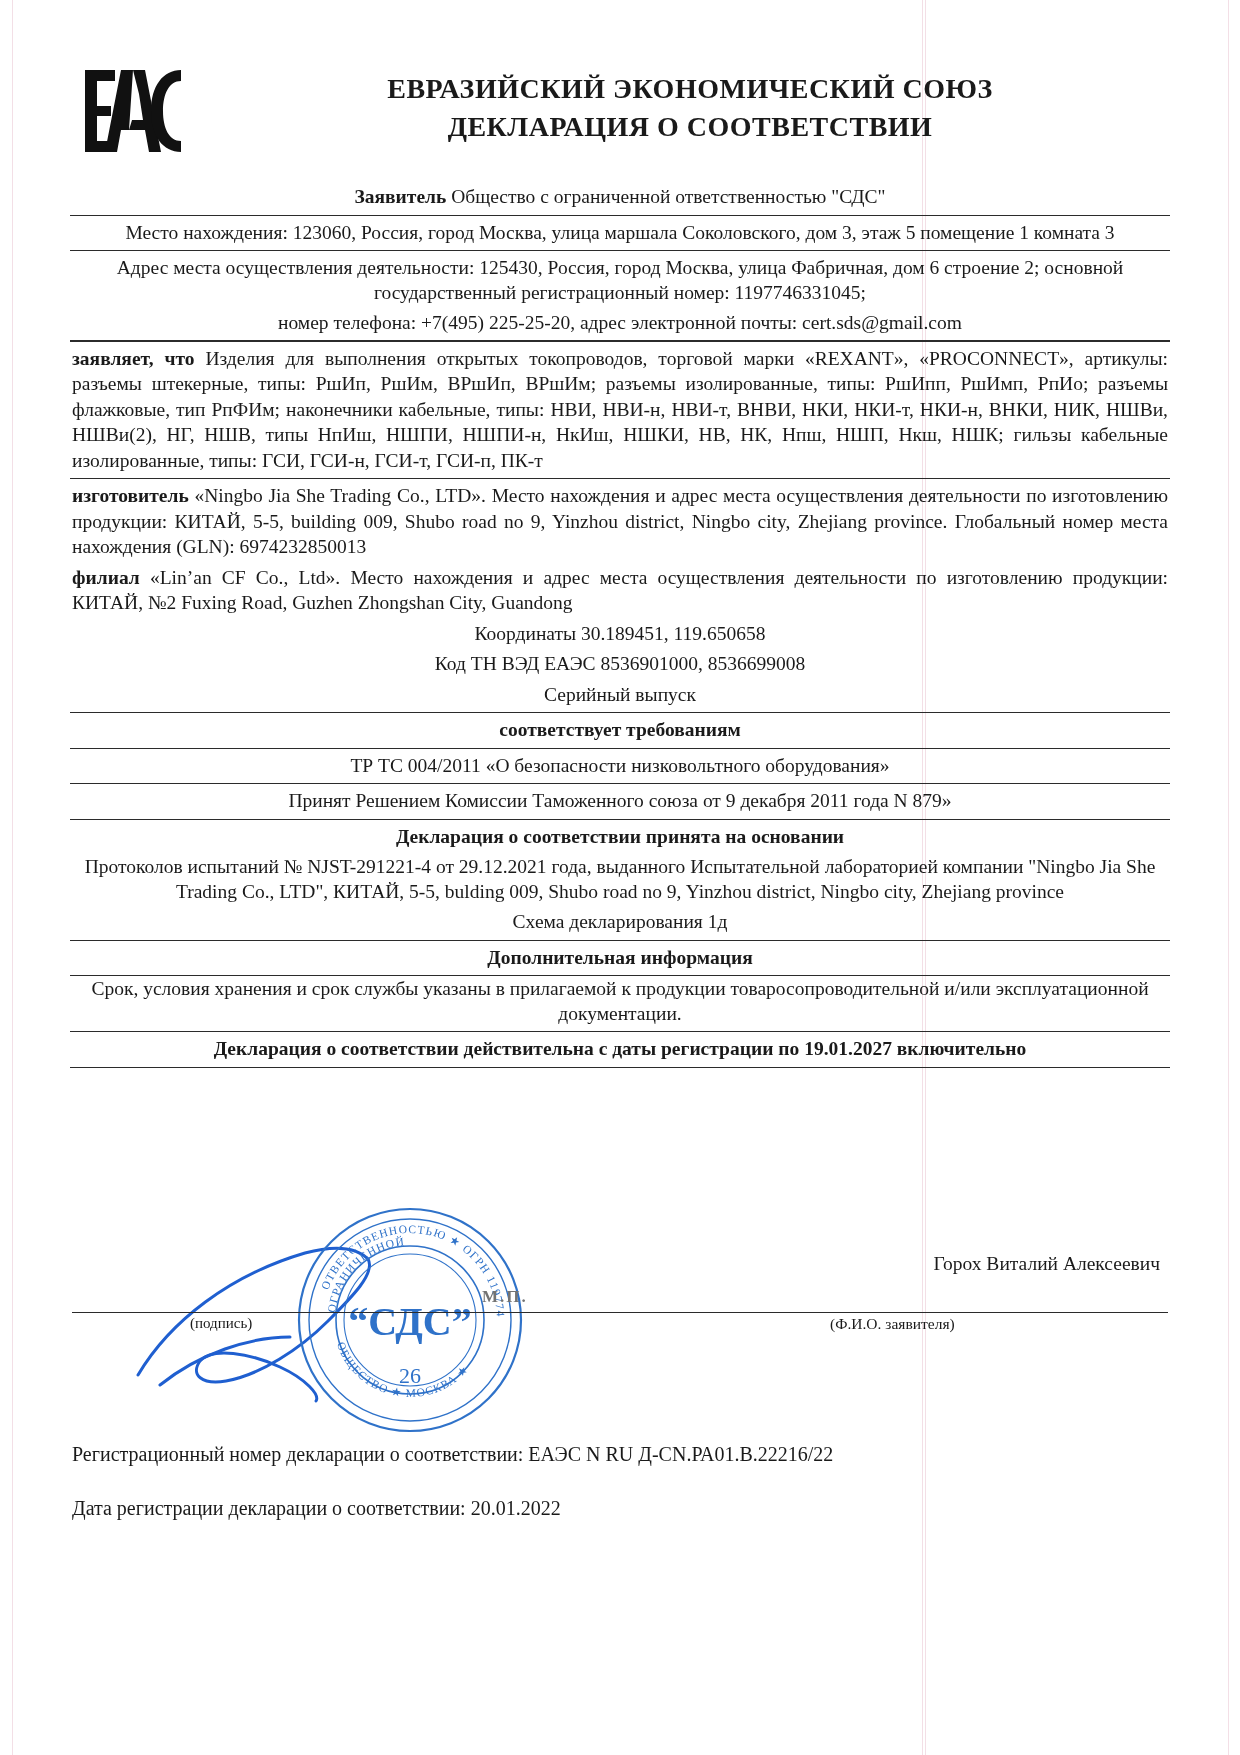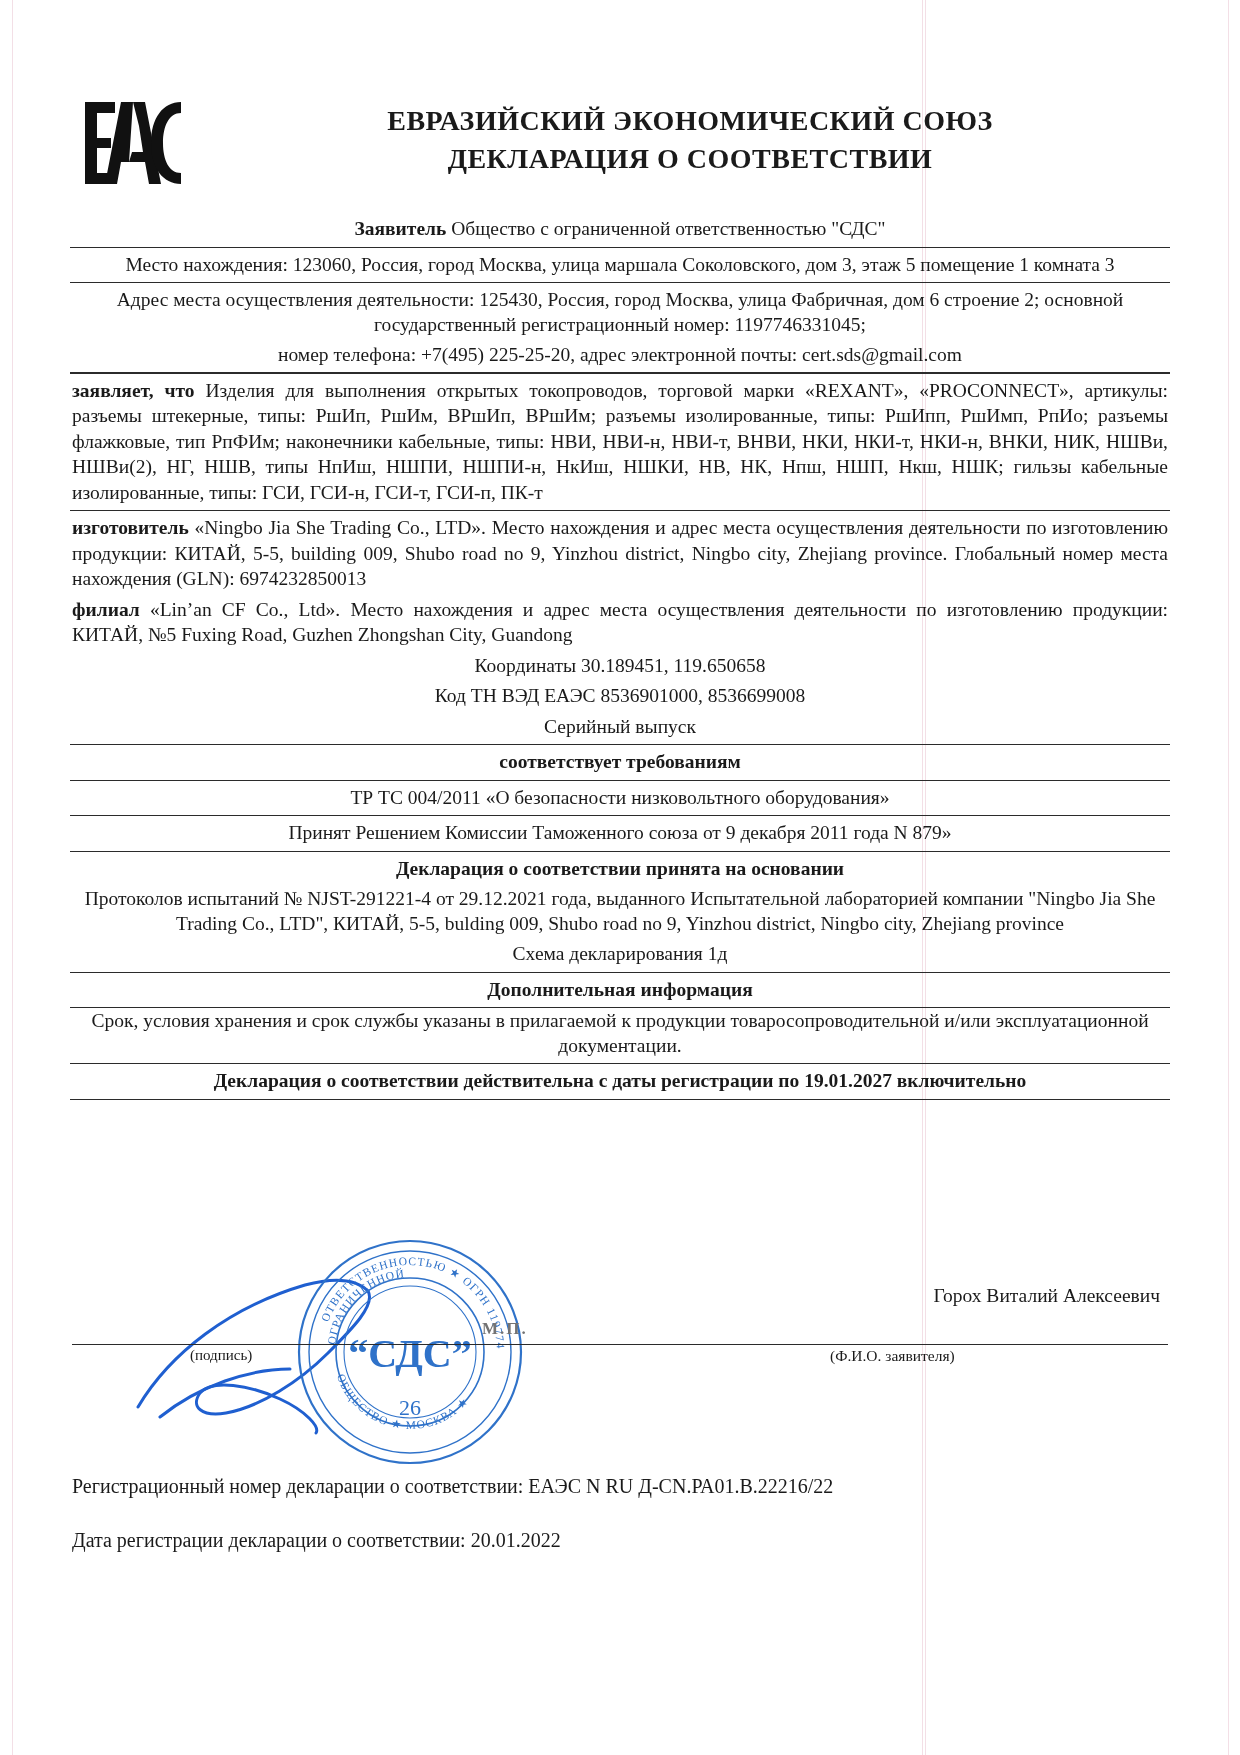--- a/index.html
+++ b/index.html
@@ -28,21 +28,20 @@
   .scanline.a { left: 12px; }
   .scanline.b { left: 922px; }
   .scanline.c { left: 925px; }
   .scanline.d { left: 1228px; }
 
   .page {
     position: absolute;
     left: 0; top: 0;
     width: 1240px;
     height: 1488px;
-    margin-top: 32px;
   }
 
   
   .header {
     position: absolute;
     left: 70px;
     top: 60px;
     width: 1100px;
     height: 110px;
   }
@@ -219,21 +218,21 @@
       <span>Изделия для выполнения открытых токопроводов, торговой марки «REXANT», «PROCONNECT», артикулы: разъемы штекерные, типы: РшИп, РшИм, ВРшИп, ВРшИм; разъемы изолированные, типы: РшИпп, РшИмп, РпИо; разъемы флажковые, тип РпФИм; наконечники кабельные, типы: НВИ, НВИ-н, НВИ-т, ВНВИ, НКИ, НКИ-т, НКИ-н, ВНКИ, НИК, НШВи, НШВи(2), НГ, НШВ, типы НпИш, НШПИ, НШПИ-н, НкИш, НШКИ, НВ, НК, Нпш, НШП, Нкш, НШК; гильзы кабельные изолированные, типы: ГСИ, ГСИ-н, ГСИ-т, ГСИ-п, ПК-т</span>
     </div>
 
     <div class="rule"></div>
     <div class="blk">
       <span class="b">изготовитель</span>
       <span>«Ningbo Jia She Trading Co., LTD». Место нахождения и адрес места осуществления деятельности по изготовлению продукции: КИТАЙ, 5-5, building 009, Shubo road no 9, Yinzhou district, Ningbo city, Zhejiang province. Глобальный номер места нахождения (GLN): 6974232850013</span>
     </div>
     <div class="blk" style="padding-top:0">
       <span class="b">филиал</span>
-      <span>«Lin’an CF Co., Ltd». Место нахождения и адрес места осуществления деятельности по изготовлению продукции: КИТАЙ, №5 Fuxing Road, Guzhen Zhongshan City, Guandong</span>
+      <span>«Lin’an CF Co., Ltd». Место нахождения и адрес места осуществления деятельности по изготовлению продукции: КИТАЙ, №2 Fuxing Road, Guzhen Zhongshan City, Guandong</span>
     </div>
     <div class="blk nojust" style="padding-top:0">Координаты 30.189451, 119.650658</div>
     <div class="blk nojust" style="padding-top:0">Код ТН ВЭД ЕАЭС 8536901000, 8536699008</div>
     <div class="blk nojust" style="padding-top:0">Серийный выпуск</div>
 
     <div class="rule"></div>
     <div class="blk nojust b">соответствует требованиям</div>
 
     <div class="rule"></div>
     <div class="blk nojust">ТР ТС 004/2011 «О безопасности низковольтного оборудования»</div>

